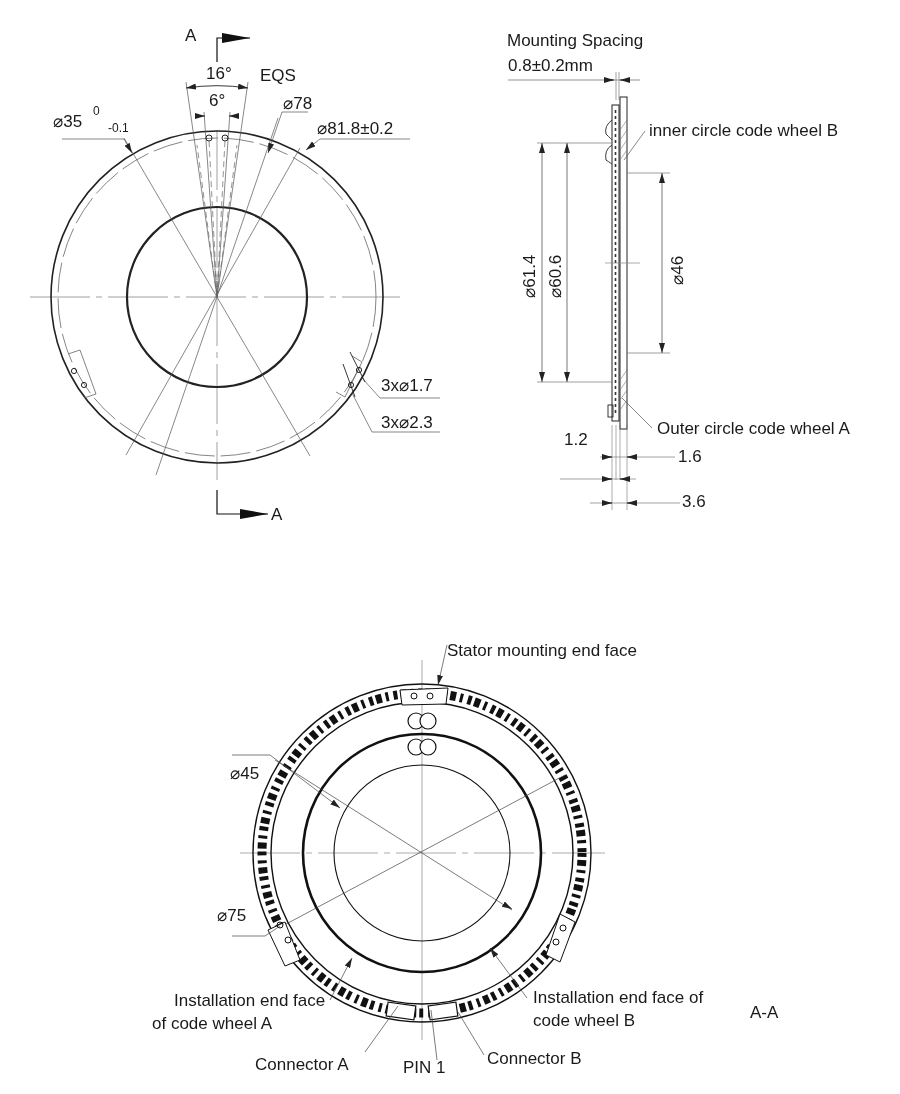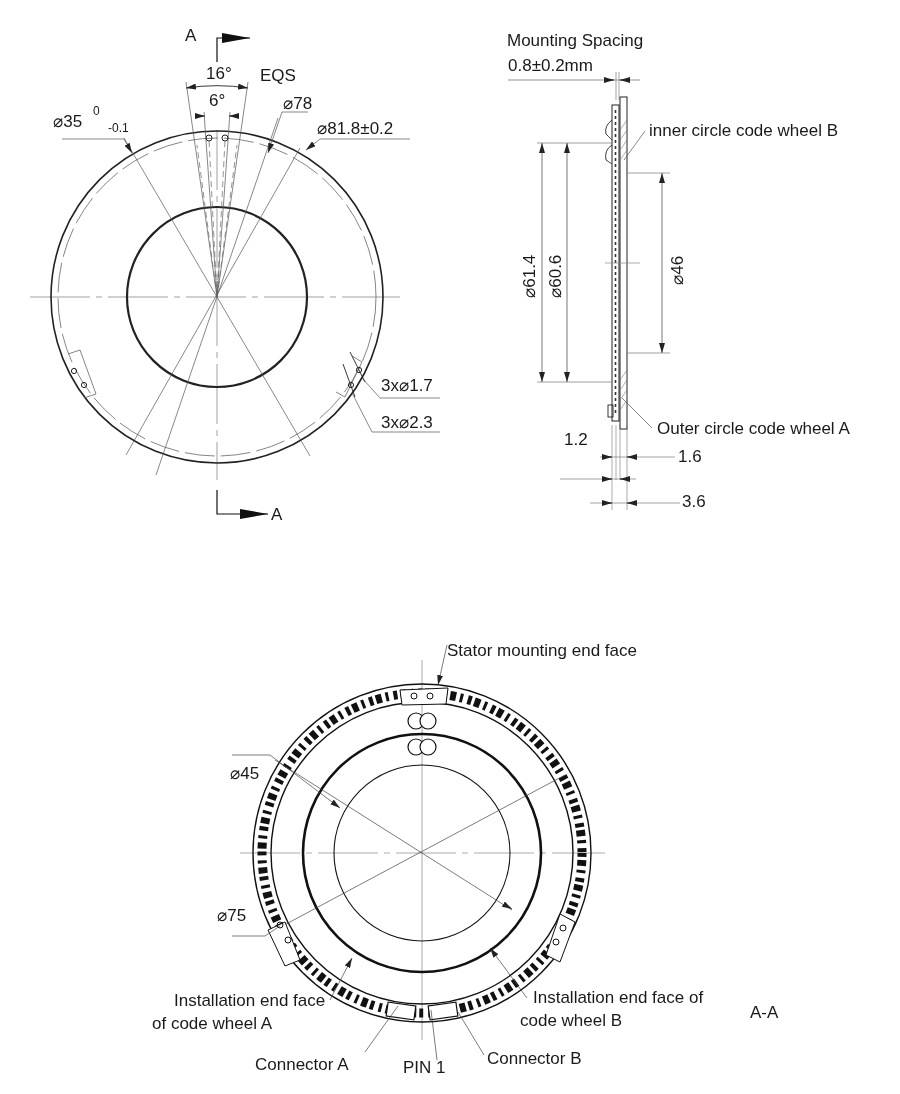--- a/index.html
+++ b/index.html
@@ -205,17 +205,17 @@
 <div class="lbl" style="left:564px;top:430px;">1.2</div>
 <div class="lbl" style="left:678px;top:447px;">1.6</div>
 <div class="lbl" style="left:682px;top:492px;">3.6</div>
 
 <div class="lbl" style="left:447px;top:641px;">Stator mounting end face</div>
 <div class="lbl" style="left:230px;top:764px;">⌀45</div>
 <div class="lbl" style="left:217px;top:906px;">⌀75</div>
 <div class="lbl" style="left:142px;top:991px;margin-left:32px;">Installation end face</div>
 <div class="lbl" style="left:152px;top:1014px;">of code wheel A</div>
 <div class="lbl" style="left:533px;top:988px;">Installation end face of</div>
-<div class="lbl" style="left:520px;top:1011px;">code wheel B</div>
+<div class="lbl" style="left:533px;top:1011px;">code wheel B</div>
 <div class="lbl" style="left:750px;top:1003px;">A-A</div>
 <div class="lbl" style="left:255px;top:1055px;">Connector A</div>
 <div class="lbl" style="left:383px;top:1058px;margin-left:20px;">PIN 1</div>
 <div class="lbl" style="left:487px;top:1049px;">Connector B</div>
 
 </body></html>

